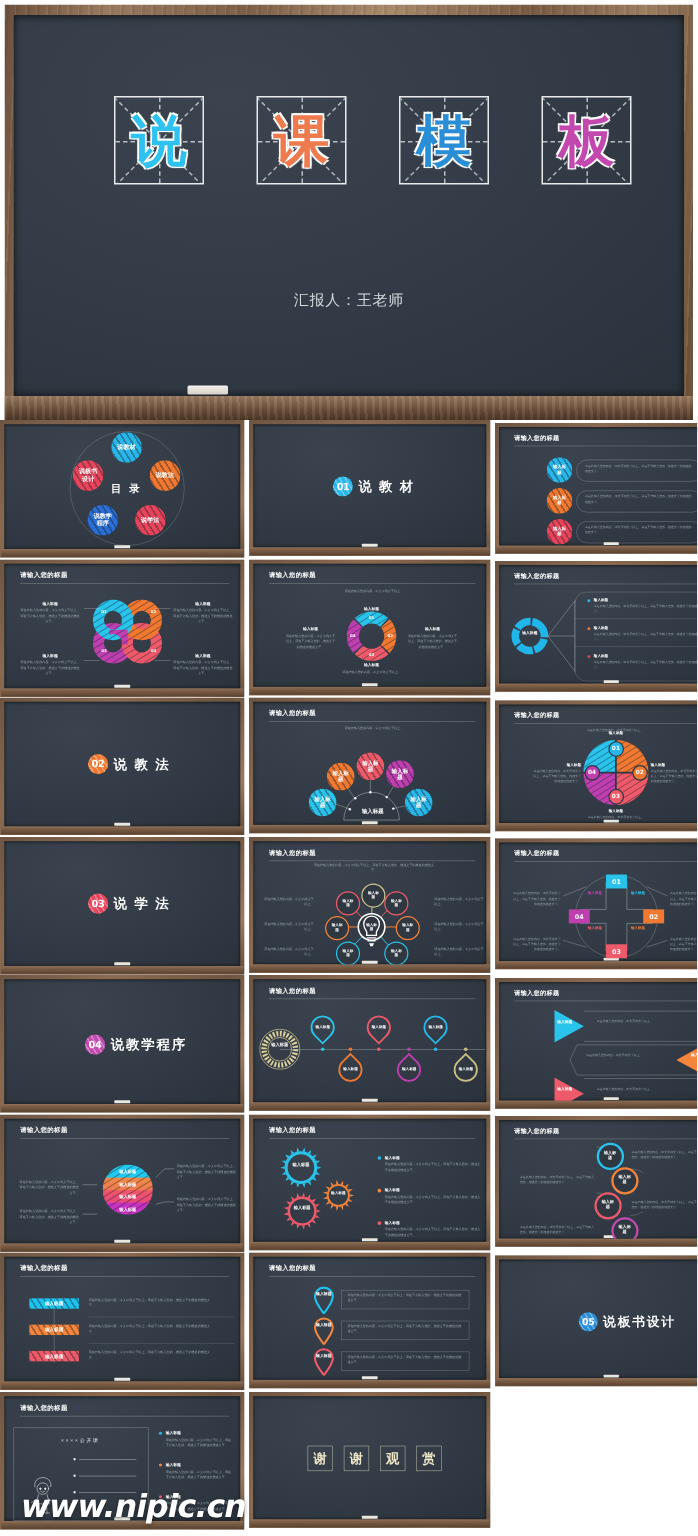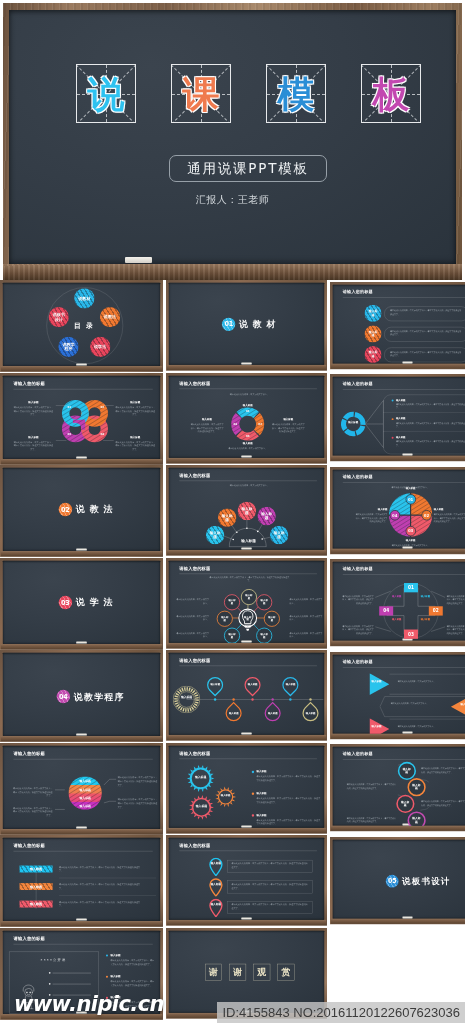--- a/index.html
+++ b/index.html
@@ -138,23 +138,20 @@
         <div class="cross-h"></div>
         <div class="cross-v"></div>
         <div class="diag">
             <i style="transform:rotate(45deg) translate(-42px,0)"></i>
             <i style="transform:rotate(-45deg) translate(-42px,0)"></i>
           </div>
         <div class="ch" style="color: rgb(194, 72, 176); text-shadow: rgb(255, 255, 255) 0px 0px 2px, rgb(255, 255, 255) 1px 1px 0px, rgb(255, 255, 255) -1px 1px 0px, rgb(255, 255, 255) 1px -1px 0px, rgb(255, 255, 255) -1px -1px 0px;">板</div>
       </div>
     </div>
 
-    <div class="subtitle-box">
-      <span>通用说课PPT模板</span>
-    </div>
     <div class="presenter">汇报人：王老师</div>
   </div>
 
   <div class="grid" id="grid">
       <div class="cell" style="left:0px;top:0px;width:163px;height:92.5px;">
         <div class="thumb" style="top:0px;transform:scale(0.4075);">
           <div class="t-board">
             <div class="wood"></div>
             <div class="inner"></div>
             <div class="ledge"></div>
@@ -1007,16 +1004,13 @@
               </div>
             </div>
           </div>
         </div>
       </div>
     </div>
 
   <div class="wm">
     <span class="wm-en">www.nipic.cn</span>
   </div>
-  <div class="idbar">
-    <span>ID:4155843 NO:20161120122607623036</span>
-  </div>
 </div>
 
 </body></html>

